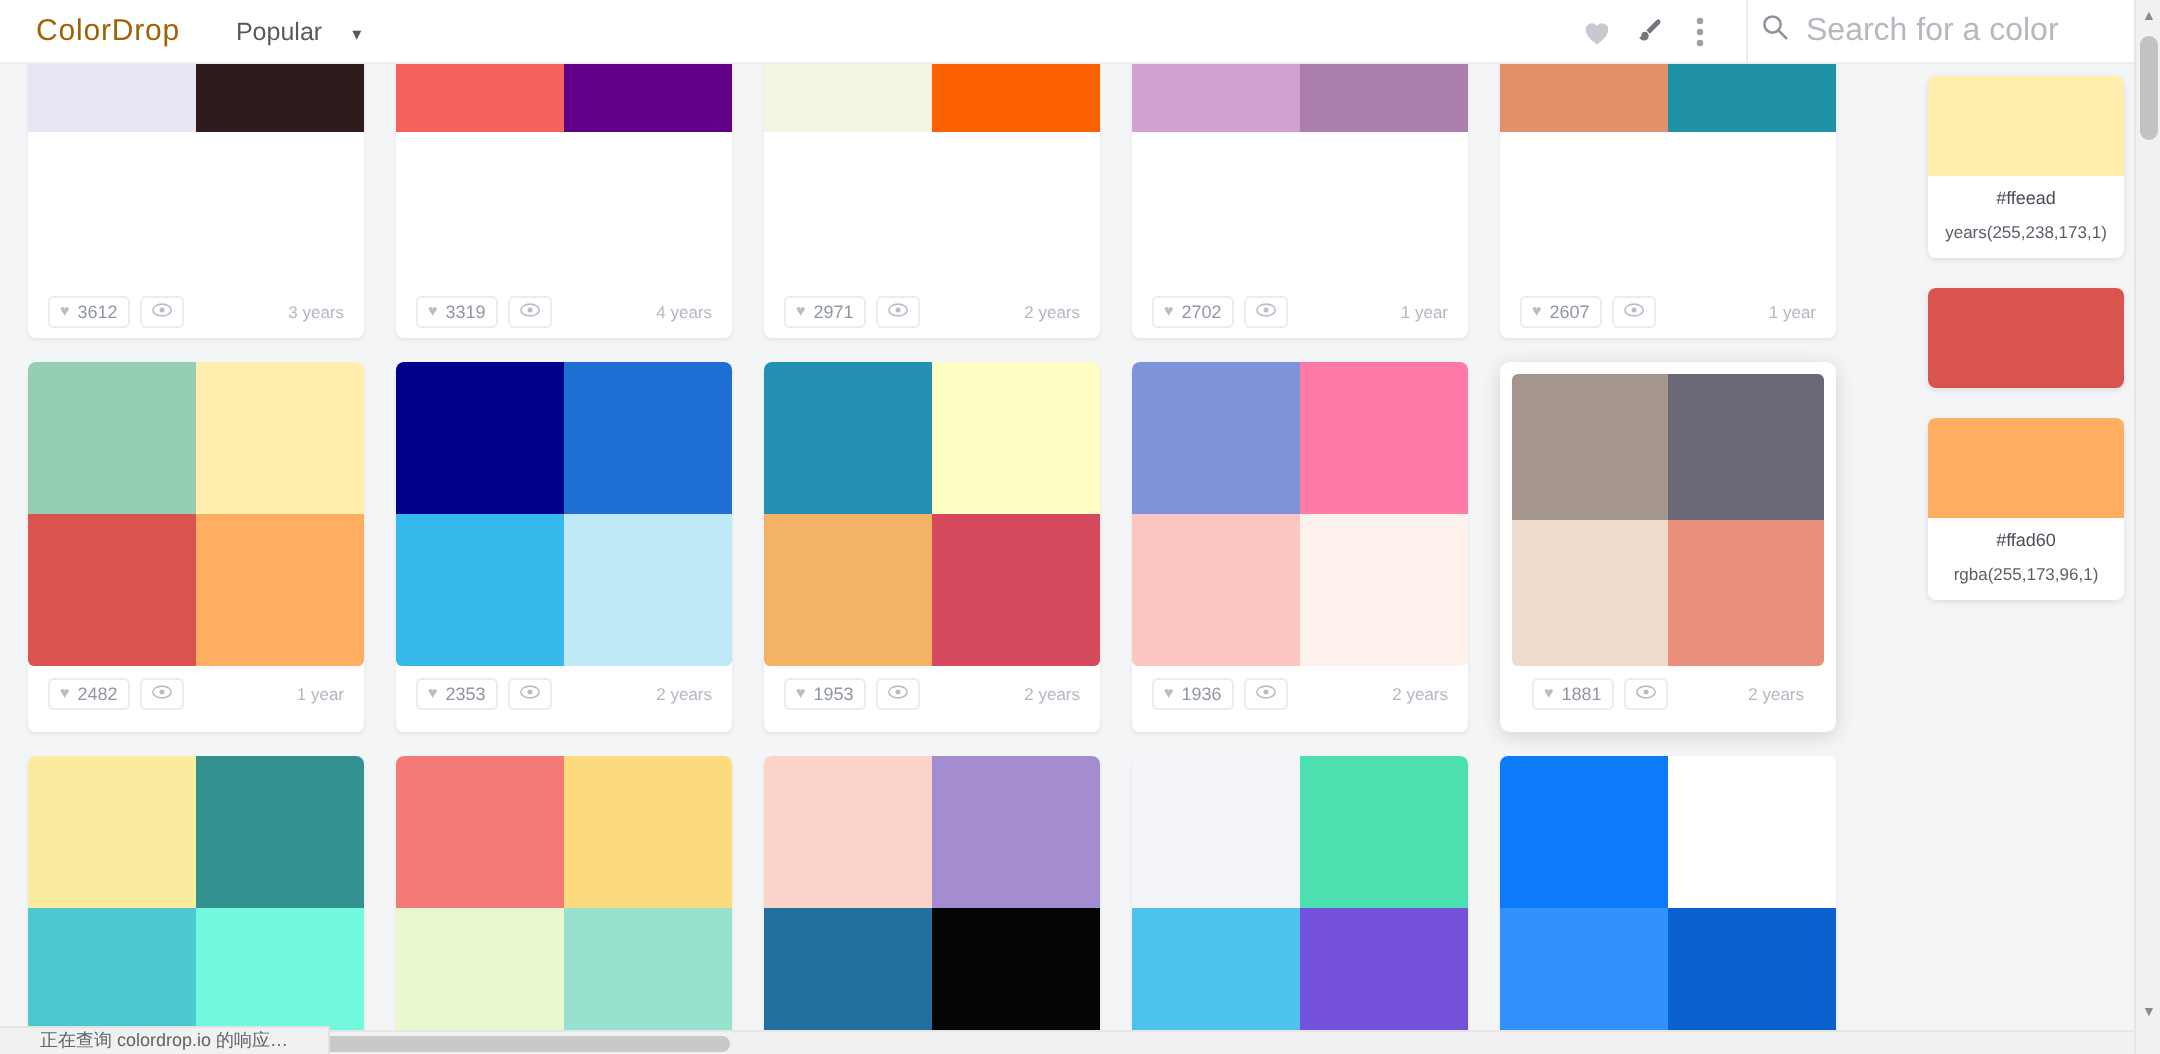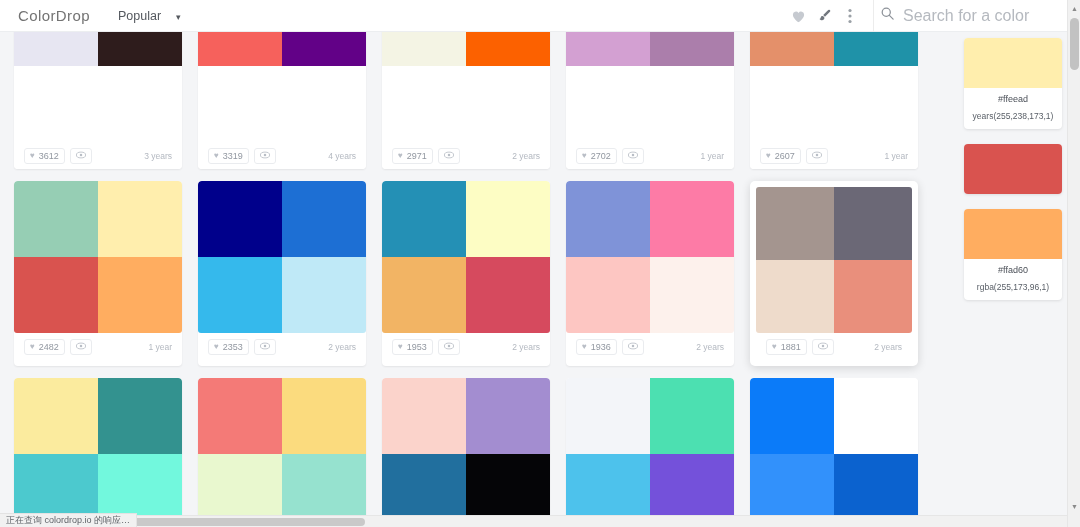--- a/index.html
+++ b/index.html
@@ -16,21 +16,21 @@
     position: absolute; top: 0; left: 0;
     width: 1080px; height: 32px;
     background: #ffffff;
     border-bottom: 1px solid #eceef0;
     display: flex; align-items: center;
     z-index: 30;
   }
   .brand {
     margin-left: 18px;
     font-size: 15px;
-    color: #737373;
+    color: #a16207;
     letter-spacing: .4px;
     font-weight: 400;
   }
   .nav-drop {
     margin-left: 28px;
     font-size: 12.5px;
     color: #55595f;
     display: flex; align-items: center; gap: 15px;
     cursor: pointer;
     justify-content: center;
@@ -180,21 +180,21 @@
   .hscroll-thumb {
     position: absolute; left: 0; top: 2px;
     width: 365px; height: 8px;
     background: #c9c9c9;
     border-radius: 4px;
   }
 
   
   .statusbar {
     position: absolute; left: 0; bottom: 0;
-    height: 14px; padding: 0 6px;
+    height: 14px; padding: 0 20px;
     display: flex; align-items: center;
     background: #f1f1f1;
     border-top: 1px solid #e3e3e3;
     border-right: 1px solid #e3e3e3;
     font-size: 9px; color: #5f6368;
     z-index: 45;
     white-space: nowrap;
   }
 </style>
 </head>

